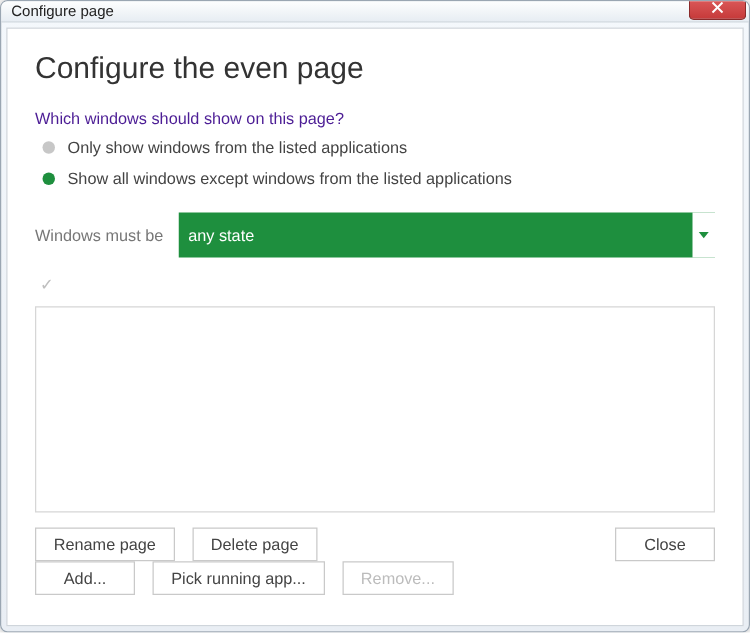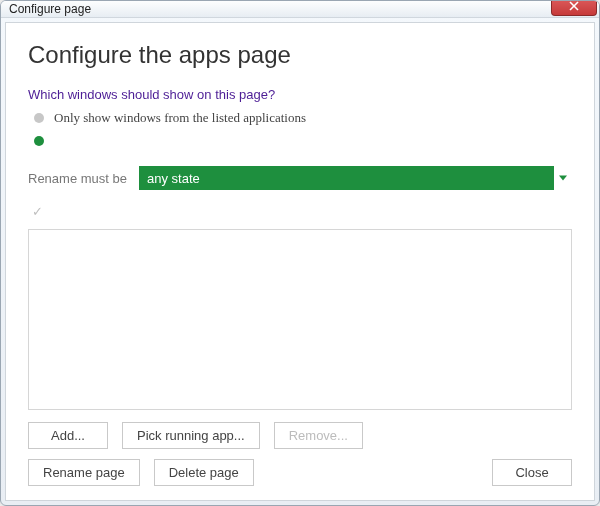--- a/index.html
+++ b/index.html
@@ -50,34 +50,34 @@
   h1.pageTitle {
     margin: 0 0 18px 0;
     font-weight: 300;
     font-size: 24px;
     color: #333;
   }
   .question { font-size: 13px; color: #4c1d95; margin-bottom: 8px; }
   .radiorow {
     display: flex; align-items: center; gap: 10px;
     font-size: 13px; color: #444;
-    margin-bottom: 10px; padding-left: 6px; font-family: Liberation Serif, serif;
+    margin-bottom: 10px; padding-left: 6px;
   }
   .radio-dot {
     width: 10px; height: 10px; border-radius: 50%;
     background: #c7c7c7; flex: 0 0 10px;
   }
   .radio-dot.checked { background: #1e8f3e; }
   .row-select {
     display: flex; align-items: center; gap: 12px;
     margin: 10px 0 14px 0;
     font-size: 13px; color: #777;
   }
   .select {
-    flex: 1; height: 24px;
+    flex: 1; height: 36px;
     background: #1e8f3e;
     color: #fff;
     display: flex; align-items: center;
     padding: 0 8px;
     font-size: 13px;
     position: relative;
     cursor: default;
   }
   .select-caret {
     position: absolute; right: 6px; top: 50%; transform: translateY(-50%);
@@ -129,54 +129,55 @@
     <div class="closebtn">
       <svg viewBox="0 0 10 10">
         <line x1="1" y1="1" x2="9" y2="9" stroke="#fff" stroke-width="1.6"></line>
         <line x1="9" y1="1" x2="1" y2="9" stroke="#fff" stroke-width="1.6"></line>
       </svg>
     </div>
   </div>
 
   <div class="inner">
 
-    <h1 class="pageTitle">Configure the apps page</h1>
+    <h1 class="pageTitle">Configure the even page</h1>
 
     <div class="question">Which windows should show on this page?</div>
 
     <div class="radiorow">
       <span class="radio-dot"></span>
       <span>Only show windows from the listed applications</span>
     </div>
 
     <div class="radiorow">
       <span class="radio-dot checked"></span>
+      <span>Show all windows except windows from the listed applications</span>
     </div>
 
     <div class="row-select">
-      <span>Rename must be</span>
+      <span>Windows must be</span>
       <div class="select">
         <span>any state</span>
         <span class="select-caret"></span>
       </div>
     </div>
 
     <div class="checkrow">
       <span class="checkmark">✓</span>
     </div>
 
     <div class="listbox"></div>
 
-    <div class="btnrow">
-      <button class="flat">Add...</button>
-      <button class="flat">Pick running app...</button>
-      <button class="flat" disabled="">Remove...</button>
-    </div>
-
     <div class="btnrow last">
       <button class="flat">Rename page</button>
       <button class="flat">Delete page</button>
       <span class="spacer"></span>
       <button class="flat">Close</button>
     </div>
 
+    <div class="btnrow">
+      <button class="flat">Add...</button>
+      <button class="flat">Pick running app...</button>
+      <button class="flat" disabled="">Remove...</button>
+    </div>
+
   </div>
 </div>
 
 </body></html>

